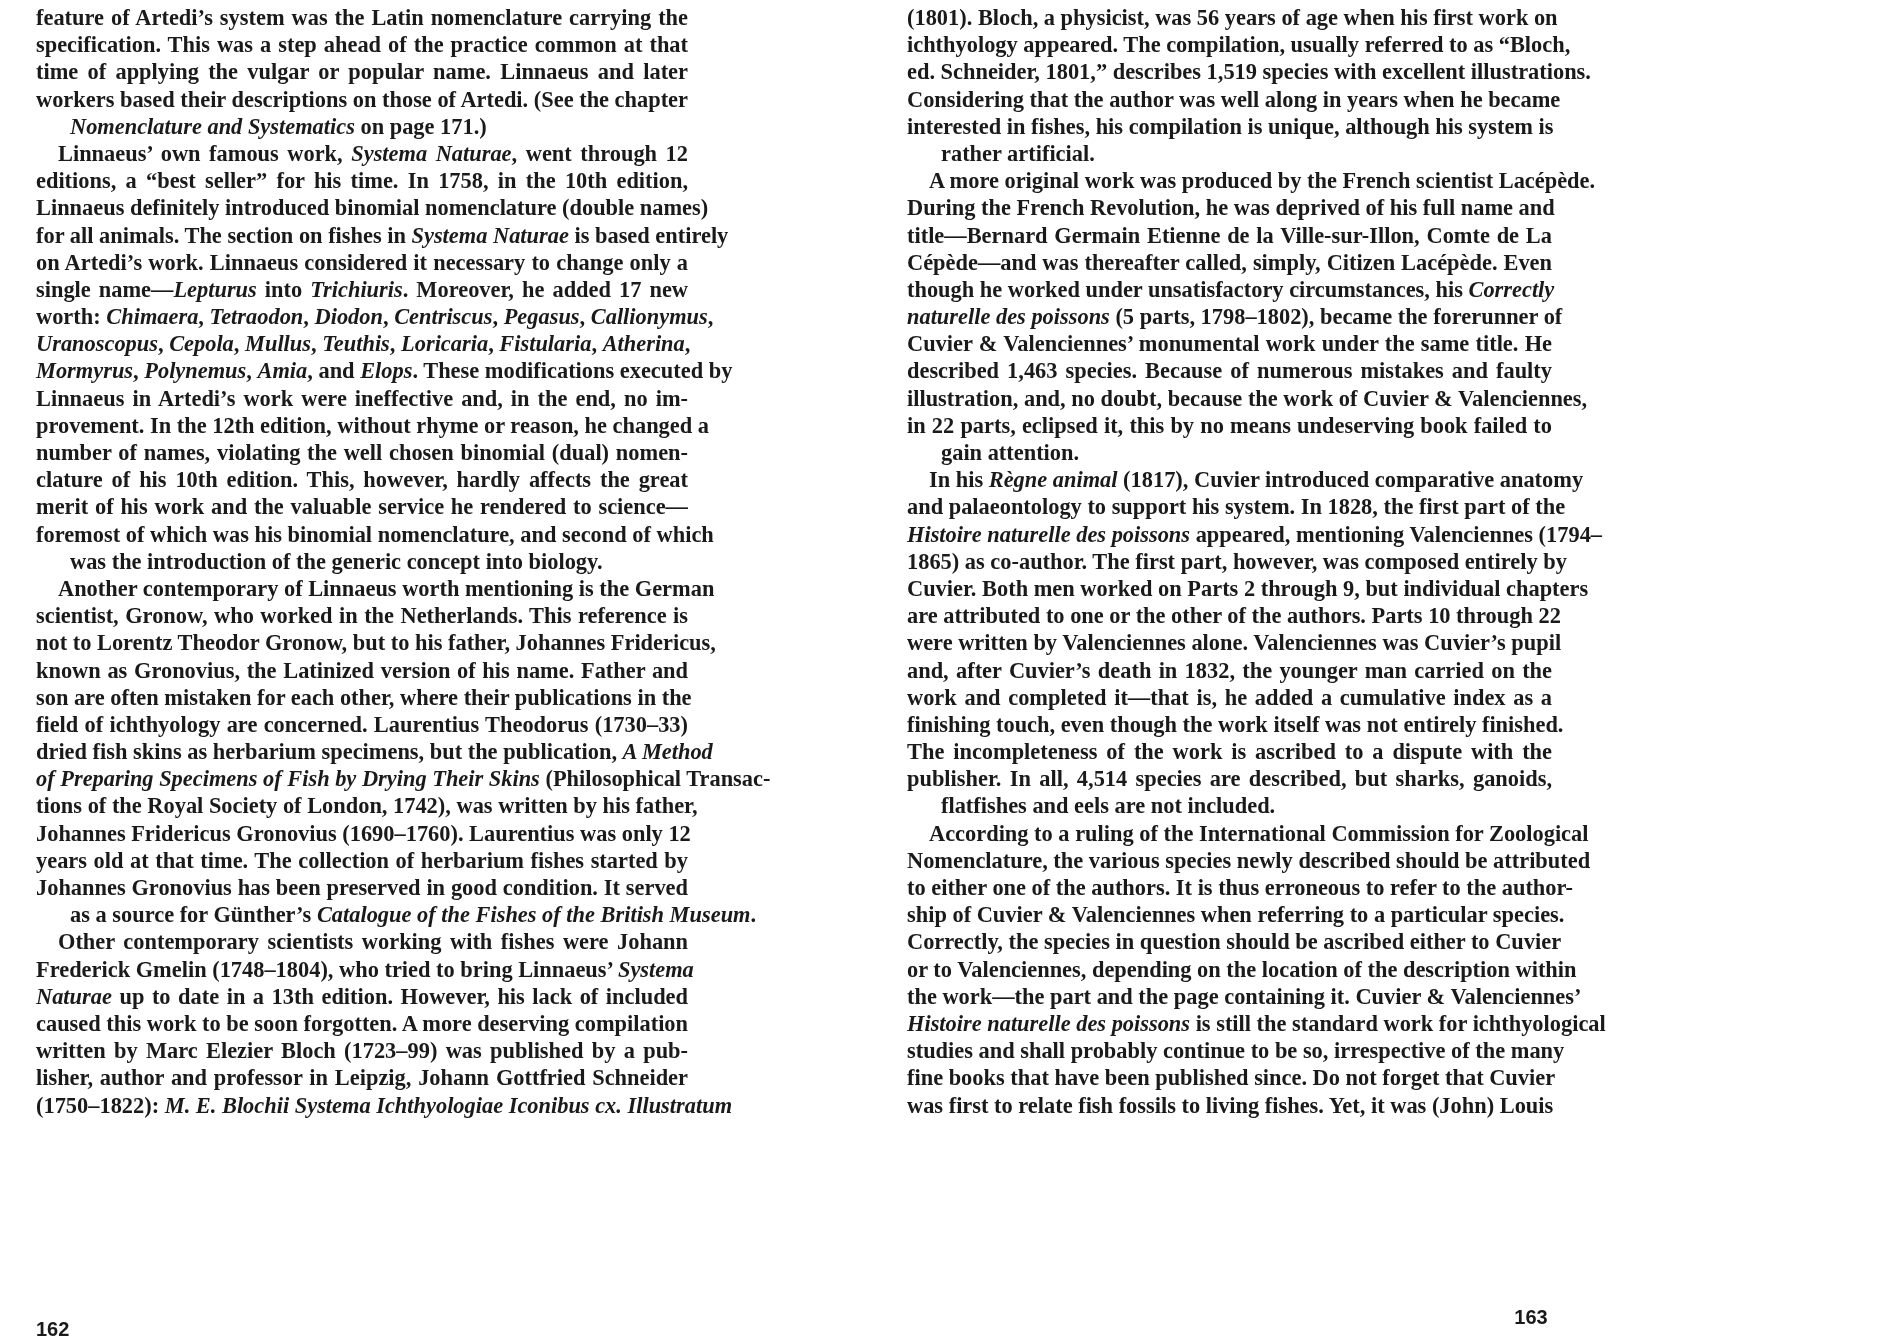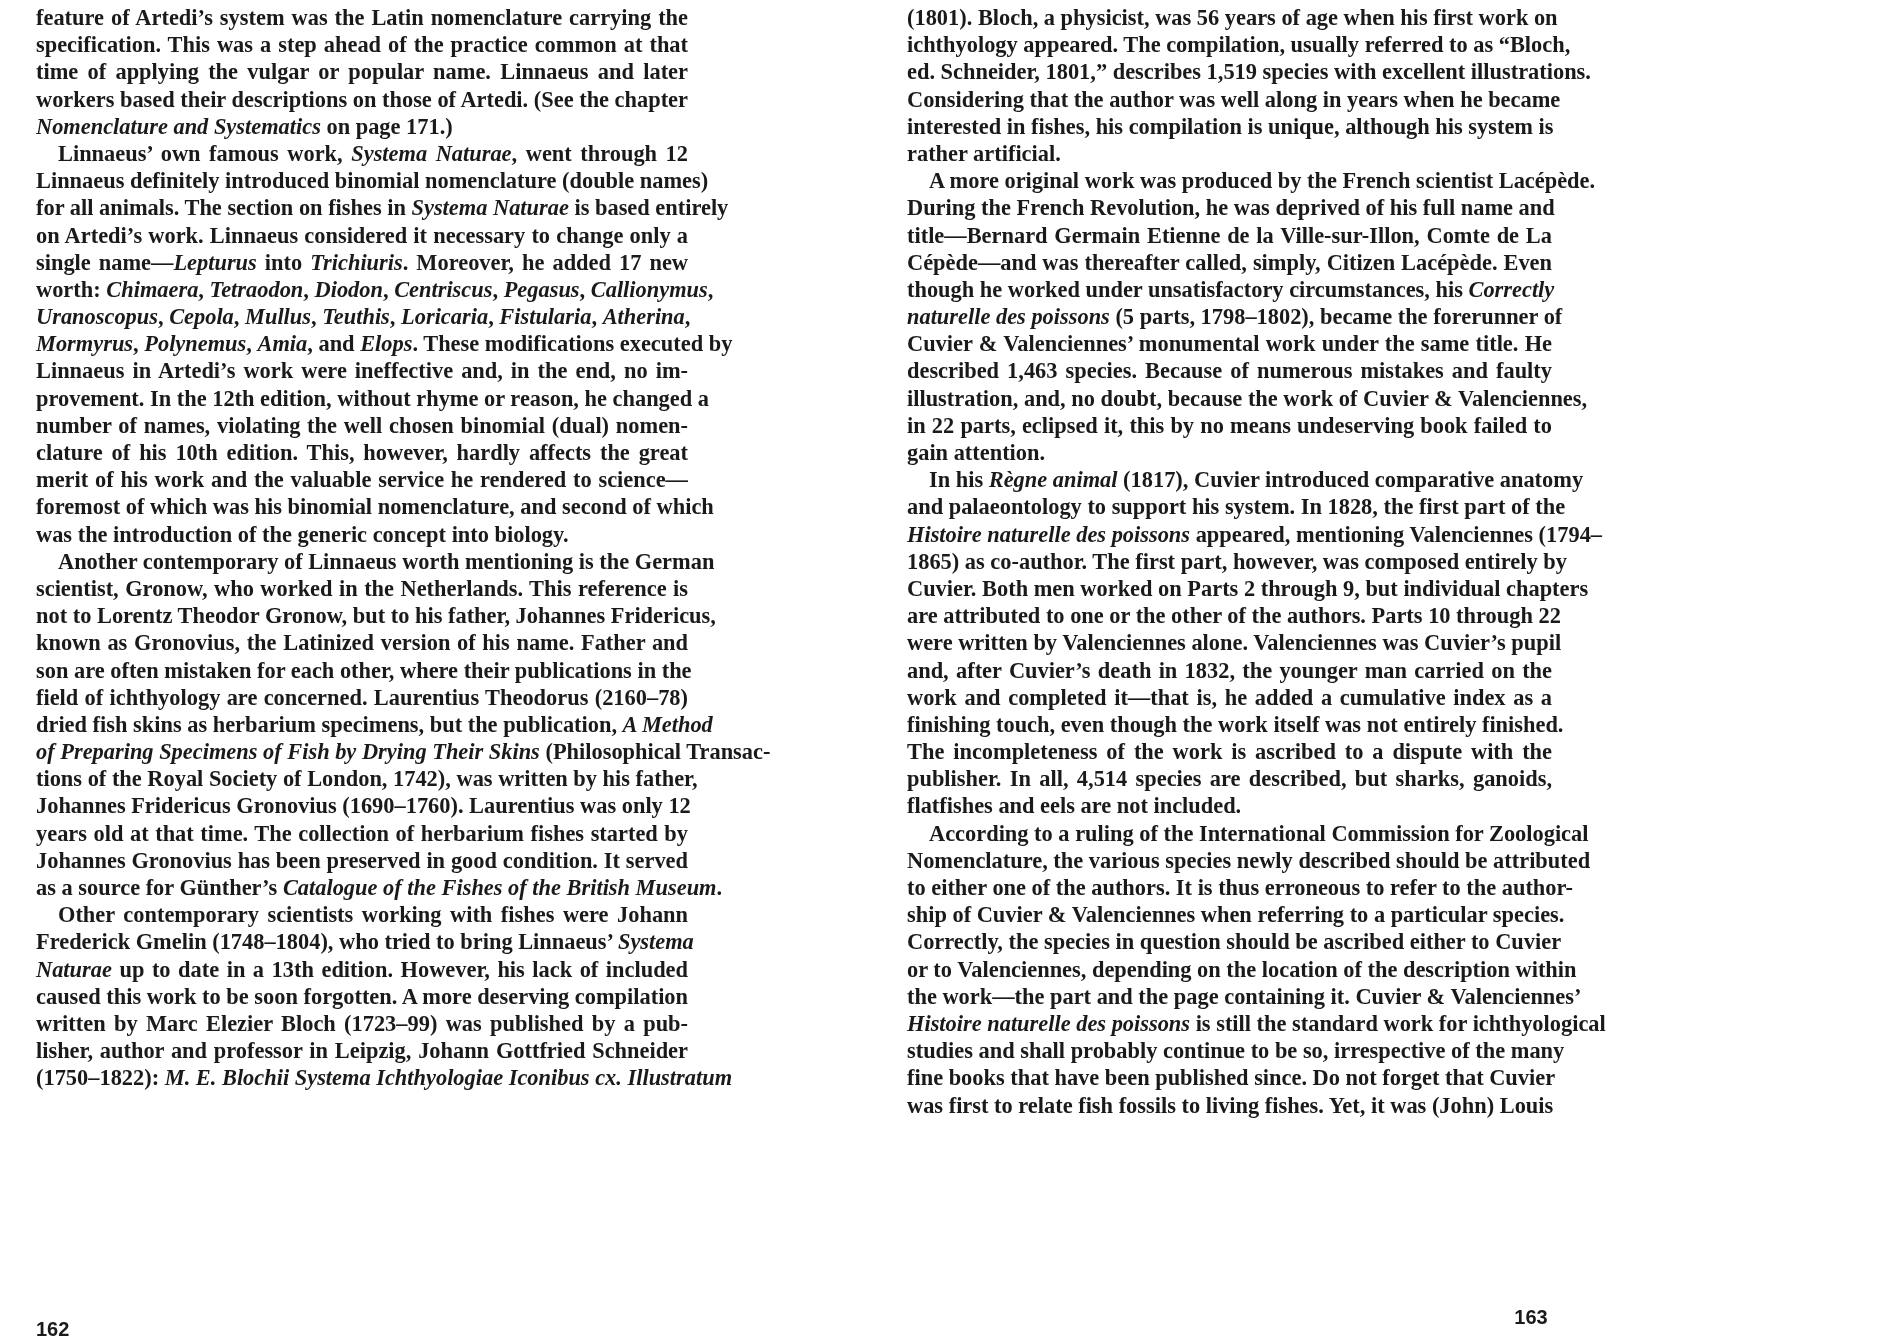--- a/index.html
+++ b/index.html
@@ -11,61 +11,62 @@
   .page {
     position: absolute; top: 0;
     font-size: 22.4px; line-height: 27.2px; font-weight: bold;
   }
   .page-left { left: 36px; width: 652px; top: 4px; }
   .page-right { left: 907px; width: 645px; top: 4px; }
   .line {
     display: block; height: 27.2px; white-space: nowrap;
     text-align: justify; text-align-last: justify;
   }
-  .line.last { text-align-last: left; }
+  .line.last { text-align-last: left; margin-left: 34px; }
   .line.indent { padding-left: 22px; }
   .i { font-style: italic; }
   .page-num {
     position: absolute; font-weight: bold;
     font-family: "Liberation Sans", "DejaVu Sans", sans-serif;
     font-size: 20px;
   }
   .page-num-left { left: 36px; top: 1318px; }
   .page-num-right { left: 1510px; top: 1306px; width: 42px; text-align: center; }
 </style>
 </head>
 <body>
 
 <div class="page page-left">
     <span class="line">feature of Artedi’s system was the Latin nomenclature carrying the</span>
     <span class="line">specification. This was a step ahead of the practice common at that</span>
     <span class="line">time of applying the vulgar or popular name. Linnaeus and later</span>
     <span class="line">workers based their descriptions on those of Artedi. (See the chapter</span>
     <span class="line last"><span class="i">Nomenclature and Systematics</span><span> on page 171.)</span></span>
     <span class="line indent"><span>Linnaeus’ own famous work, </span><span class="i">Systema Naturae</span><span>, went through 12</span></span>
+    <span class="line">editions, a “best seller” for his time. In 1758, in the 10th edition,</span>
     <span class="line">Linnaeus definitely introduced binomial nomenclature (double names)</span>
     <span class="line"><span>for all animals. The section on fishes in </span><span class="i">Systema Naturae</span><span> is based entirely</span></span>
     <span class="line">on Artedi’s work. Linnaeus considered it necessary to change only a</span>
     <span class="line"><span>single name—</span><span class="i">Lepturus</span><span> into </span><span class="i">Trichiuris</span><span>. Moreover, he added 17 new</span></span>
     <span class="line"><span>worth: </span><span class="i">Chimaera</span><span>, </span><span class="i">Tetraodon</span><span>, </span><span class="i">Diodon</span><span>, </span><span class="i">Centriscus</span><span>, </span><span class="i">Pegasus</span><span>, </span><span class="i">Callionymus</span><span>,</span></span>
     <span class="line"><span class="i">Uranoscopus</span><span>, </span><span class="i">Cepola</span><span>, </span><span class="i">Mullus</span><span>, </span><span class="i">Teuthis</span><span>, </span><span class="i">Loricaria</span><span>, </span><span class="i">Fistularia</span><span>, </span><span class="i">Atherina</span><span>,</span></span>
     <span class="line"><span class="i">Mormyrus</span><span>, </span><span class="i">Polynemus</span><span>, </span><span class="i">Amia</span><span>, and </span><span class="i">Elops</span><span>. These modifications executed by</span></span>
     <span class="line">Linnaeus in Artedi’s work were ineffective and, in the end, no im-</span>
     <span class="line">provement. In the 12th edition, without rhyme or reason, he changed a</span>
     <span class="line">number of names, violating the well chosen binomial (dual) nomen-</span>
     <span class="line">clature of his 10th edition. This, however, hardly affects the great</span>
     <span class="line">merit of his work and the valuable service he rendered to science—</span>
     <span class="line">foremost of which was his binomial nomenclature, and second of which</span>
     <span class="line last">was the introduction of the generic concept into biology.</span>
     <span class="line indent">Another contemporary of Linnaeus worth mentioning is the German</span>
     <span class="line">scientist, Gronow, who worked in the Netherlands. This reference is</span>
     <span class="line">not to Lorentz Theodor Gronow, but to his father, Johannes Fridericus,</span>
     <span class="line">known as Gronovius, the Latinized version of his name. Father and</span>
     <span class="line">son are often mistaken for each other, where their publications in the</span>
-    <span class="line">field of ichthyology are concerned. Laurentius Theodorus (2160–78)</span>
+    <span class="line">field of ichthyology are concerned. Laurentius Theodorus (1730–33)</span>
     <span class="line"><span>dried fish skins as herbarium specimens, but the publication, </span><span class="i">A Method</span></span>
     <span class="line"><span class="i">of Preparing Specimens of Fish by Drying Their Skins</span><span> (Philosophical Transac-</span></span>
     <span class="line">tions of the Royal Society of London, 1742), was written by his father,</span>
     <span class="line">Johannes Fridericus Gronovius (1690–1760). Laurentius was only 12</span>
     <span class="line">years old at that time. The collection of herbarium fishes started by</span>
     <span class="line">Johannes Gronovius has been preserved in good condition. It served</span>
     <span class="line last"><span>as a source for Günther’s </span><span class="i">Catalogue of the Fishes of the British Museum</span><span>.</span></span>
     <span class="line indent">Other contemporary scientists working with fishes were Johann</span>
     <span class="line"><span>Frederick Gmelin (1748–1804), who tried to bring Linnaeus’ </span><span class="i">Systema</span></span>
     <span class="line"><span class="i">Naturae</span><span> up to date in a 13th edition. However, his lack of included</span></span>

